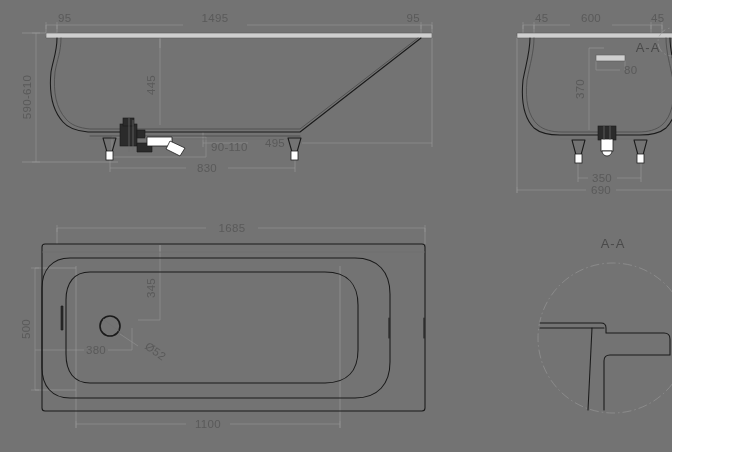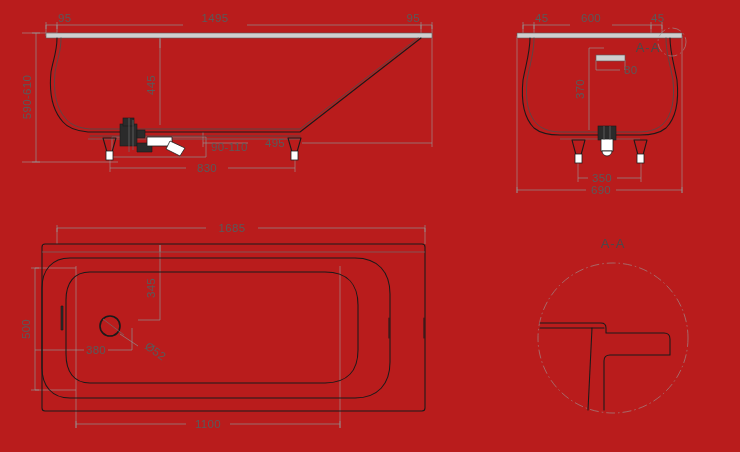--- a/index.html
+++ b/index.html
@@ -2,23 +2,23 @@
 <html><head>
 <meta charset="utf-8">
 <style>
   html, body {
     margin: 0;
     padding: 0;
     background: #ffffff;
   }
   #sheet {
     position: relative;
-    width: 740px;
+    width: 672px;
     height: 452px;
-    background: #b91c1c;
+    background: #737373;
     font-family: "Liberation Sans", sans-serif;
     overflow: hidden;
   }
   #sheet svg {
     position: absolute;
     top: 0;
     left: 0;
   }
   .dimtext {
     font-family: "Liberation Sans", sans-serif;

